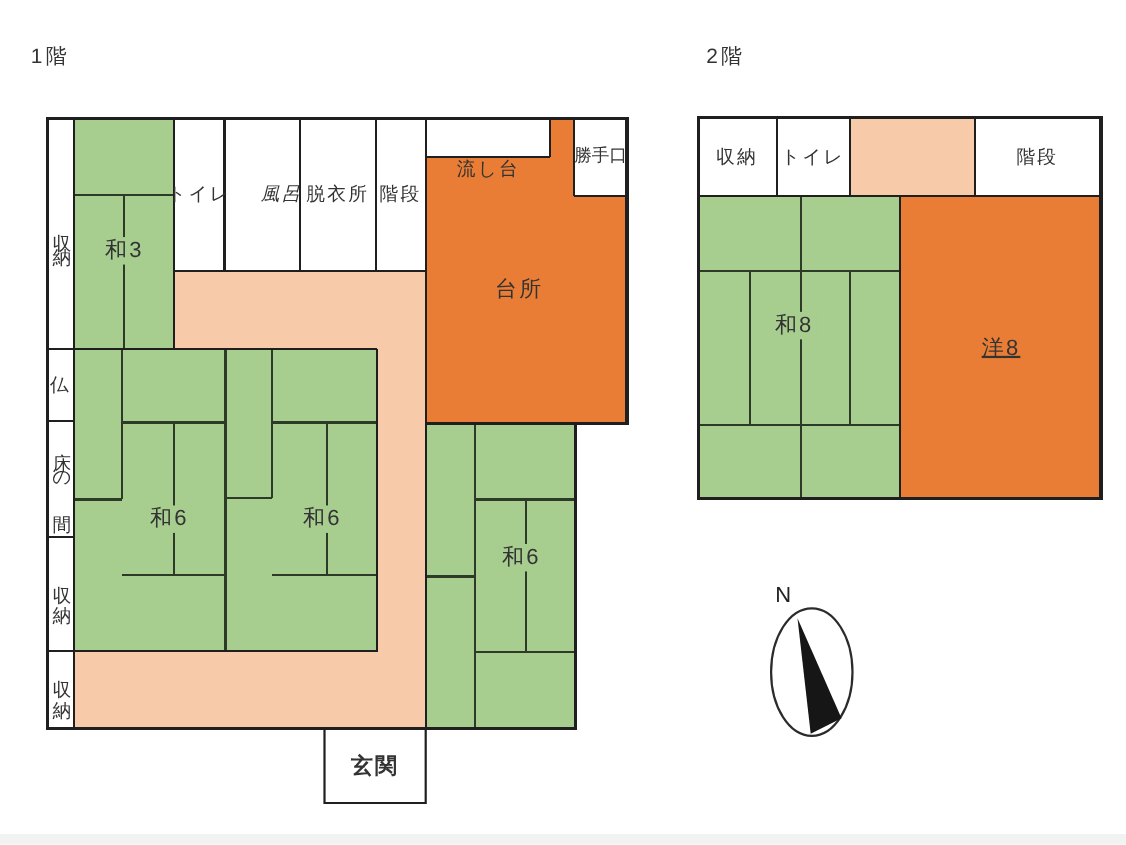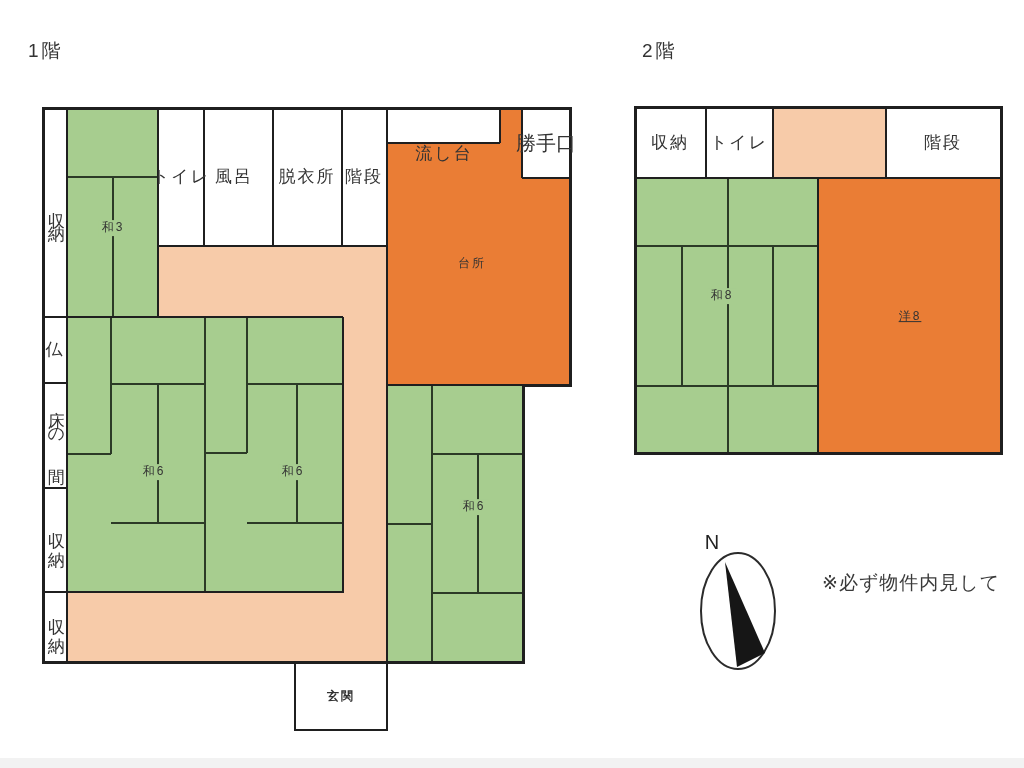--- a/index.html
+++ b/index.html
@@ -11,25 +11,25 @@
   #plan-svg rect,#plan-svg line,#plan-svg path.w{shape-rendering:crispEdges;}
   .fg{fill:var(--green);}
   .fp{fill:var(--peach);}
   .fo{fill:var(--orange);}
   .fw{fill:#ffffff;}
   .w{stroke:var(--wall);stroke-width:3;fill:none;stroke-linecap:square;}
   .i{stroke:var(--wall);stroke-width:2;stroke-linecap:butt;}
   .t{stroke:var(--tatami);stroke-width:2;stroke-linecap:butt;}
   .lab{
     position:absolute;transform:translate(-50%,-50%);white-space:nowrap;
-    font-size:12px;letter-spacing:2px;line-height:1.15;color:var(--ink,#333);
+    font-size:20px;letter-spacing:2px;line-height:1.15;color:var(--ink,#333);
   }
   .tl{position:absolute;white-space:nowrap;font-size:19px;letter-spacing:3px;color:var(--ink,#333);}
   .s17{font-size:17px;}
-  .s16{font-size:20px;letter-spacing:0;}
+  .s16{font-size:16px;letter-spacing:0;}
   .v{writing-mode:vertical-rl;text-orientation:upright;font-size:17px;letter-spacing:19px;}
   .vs{letter-spacing:13px;}
   .bgg{background:var(--green);padding:1px 3px;}
   .note{font-size:19px;letter-spacing:1px;color:#3a3a3a;}
   .n{font-size:20px;letter-spacing:0;color:#222;}
 </style>
 </head>
 <body>
 
 <div id="canvas">
@@ -129,21 +129,21 @@
 
   <div class="lab v vs" style="left:56px;top:212px;">収納</div>
   <div class="lab s17" style="left:55px;top:350px;">仏</div>
   <div class="lab v" style="left:56px;top:436px;">床の間</div>
   <div class="lab v" style="left:56px;top:538px;">収納</div>
   <div class="lab v" style="left:56px;top:624px;">収納</div>
 
   <div class="lab bgg" style="left:113px;top:228px;">和3</div>
 
   <div class="lab s17" style="left:181px;top:177px;">トイレ</div>
-  <div class="lab s17" style="left:234px;top:177px;">風呂</div>
+  <div class="lab s17" style="left:256px;top:177px;font-style:italic;">風呂</div>
   <div class="lab s17" style="left:307px;top:177px;">脱衣所</div>
   <div class="lab s17" style="left:364px;top:177px;">階段</div>
 
   <div class="lab s17" style="left:444px;top:126px;margin-top:28px;">流し台</div>
   <div class="lab s16" style="left:546px;top:143px;">勝手口</div>
   <div class="lab" style="left:472px;top:264px;">台所</div>
 
   <div class="lab bgg" style="left:154px;top:472px;">和6</div>
   <div class="lab bgg" style="left:293px;top:472px;">和6</div>
   <div class="lab bgg" style="left:474px;top:507px;">和6</div>
@@ -153,15 +153,14 @@
   <div class="tl" style="left:642px;top:38px;text-align:center;">2階</div>
 
   <div class="lab s17" style="left:670px;top:143px;">収納</div>
   <div class="lab s17" style="left:739px;top:143px;">トイレ</div>
   <div class="lab s17" style="left:943px;top:143px;">階段</div>
   <div class="lab bgg" style="left:722px;top:296px;">和8</div>
   <div class="lab" style="left:910px;top:317px;text-decoration:underline;">洋8</div>
 
   <div class="lab n" style="left:712px;top:542px;">N</div>
 
-  <div class="tl note" style="left:822px;top:570px;">※必ず物件内見して</div>
 
 </div>
 
 </body></html>

